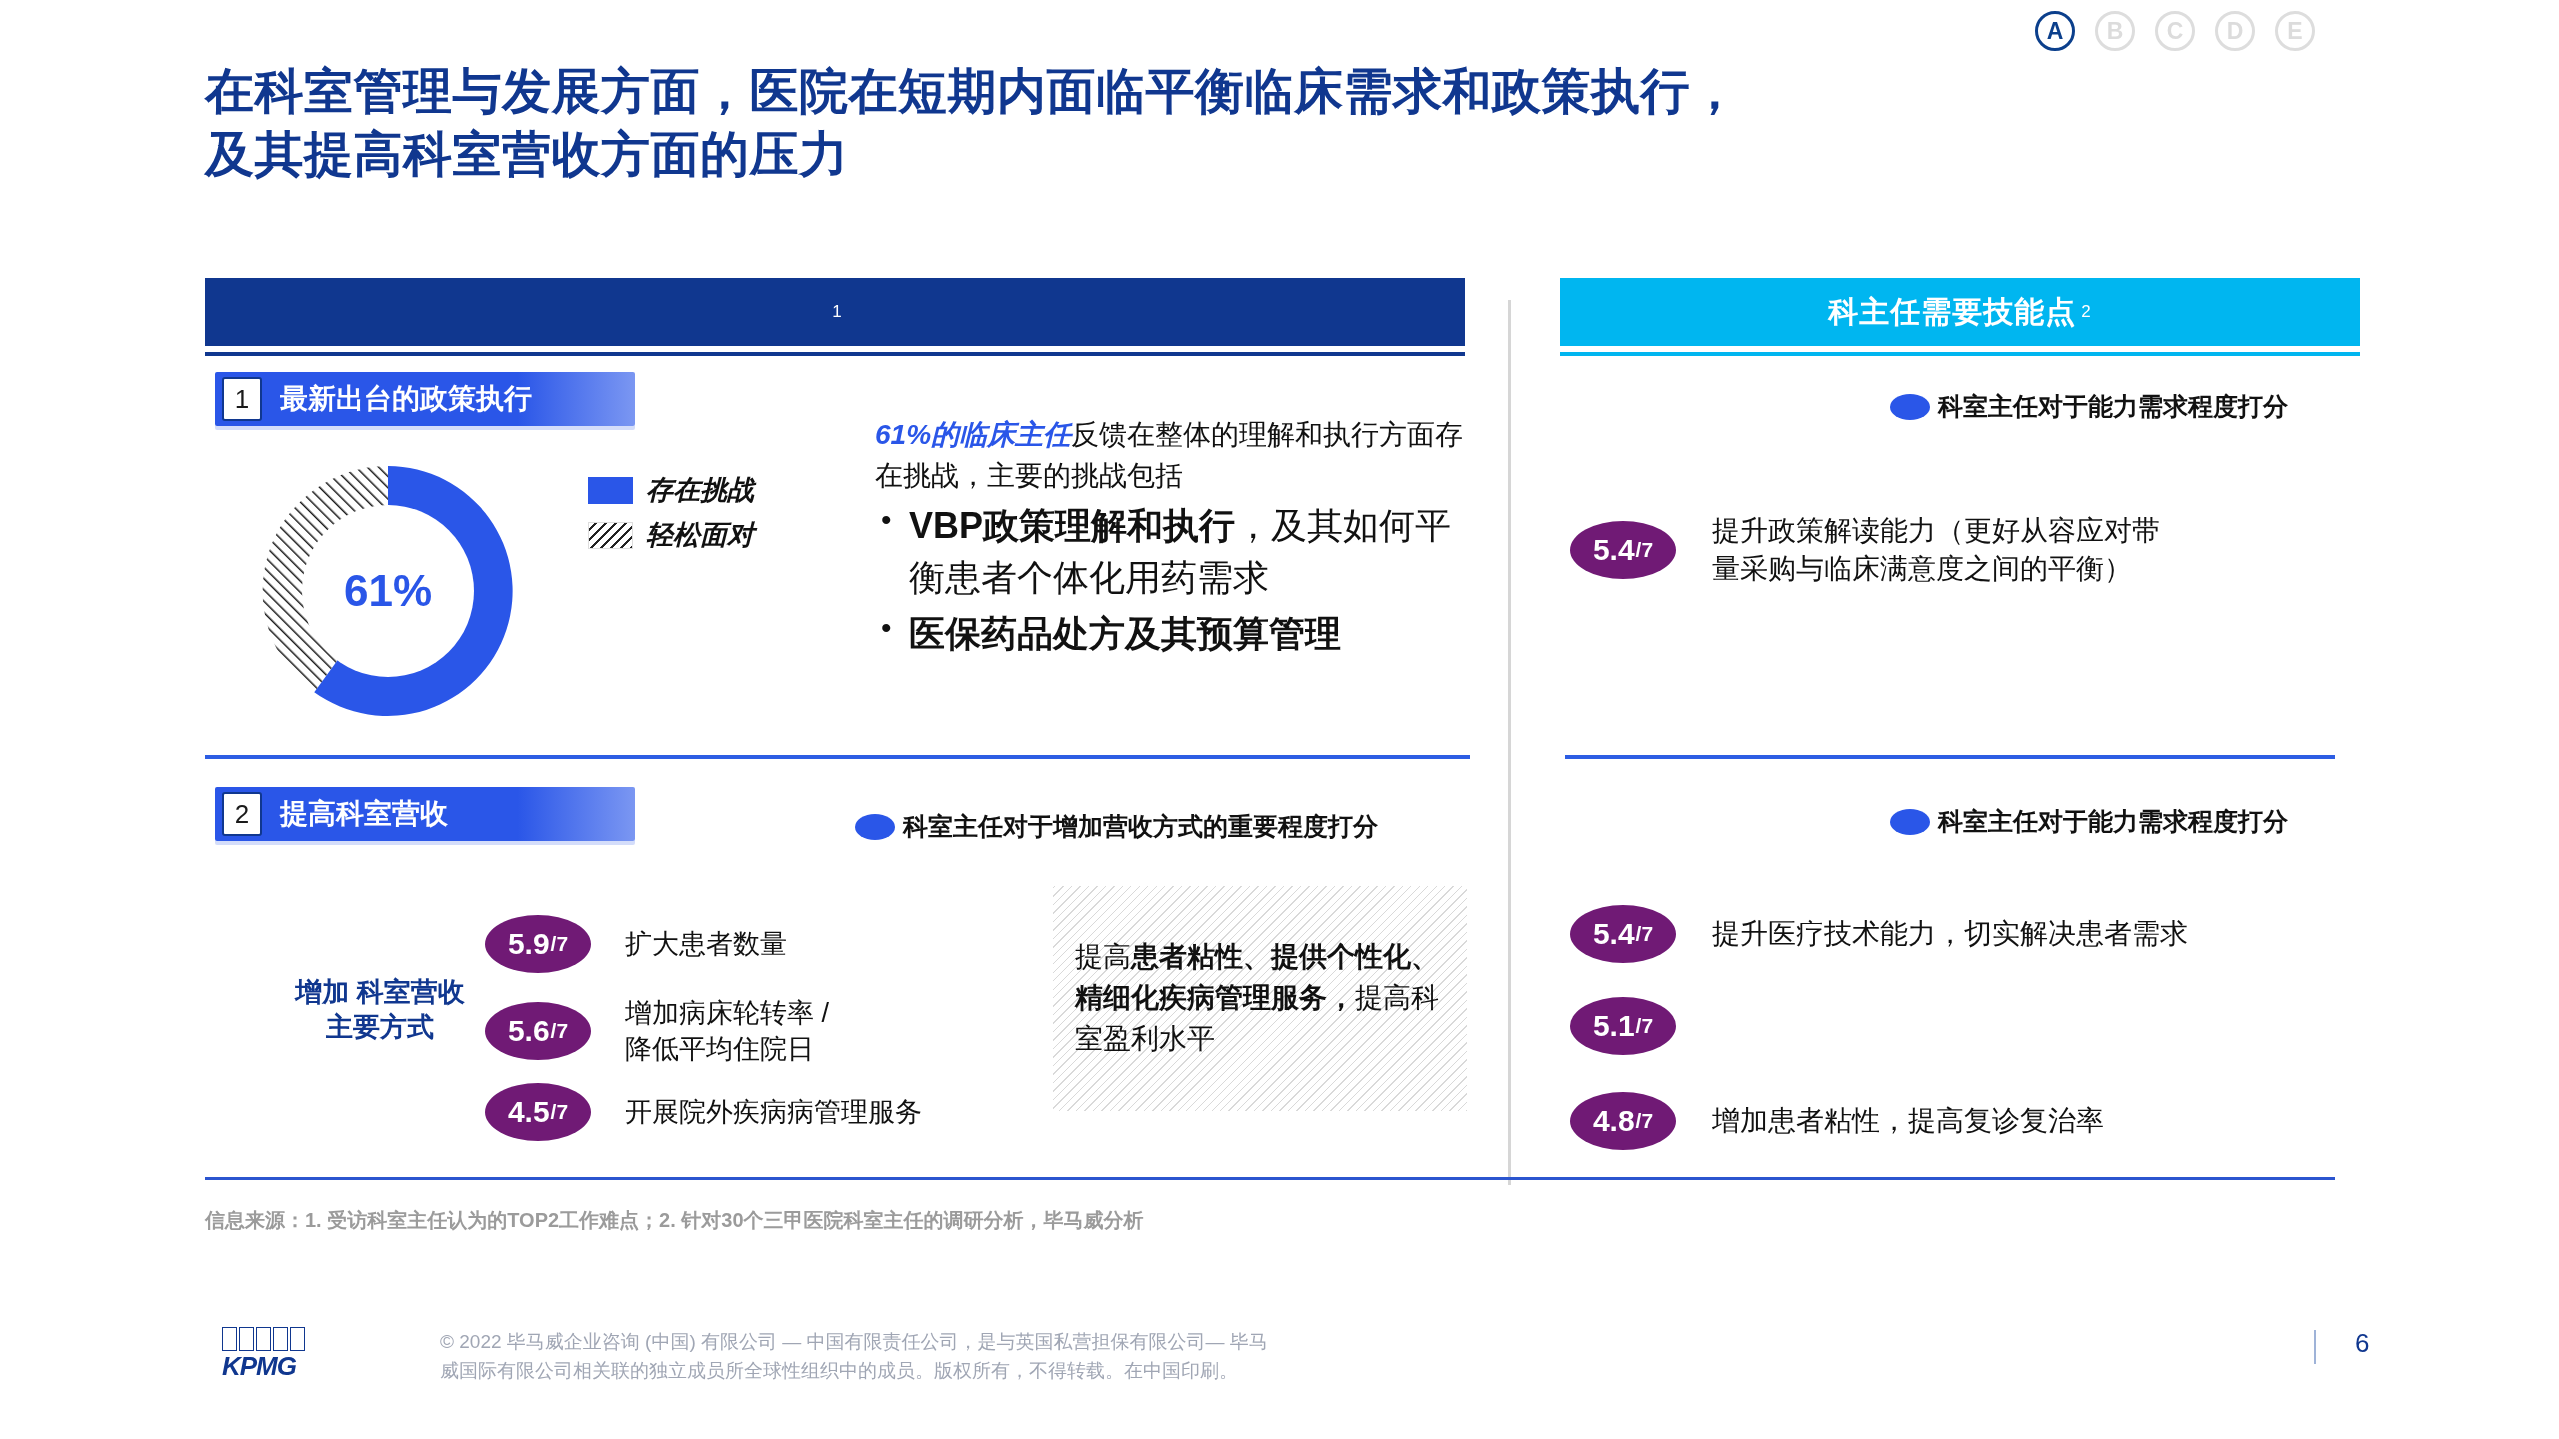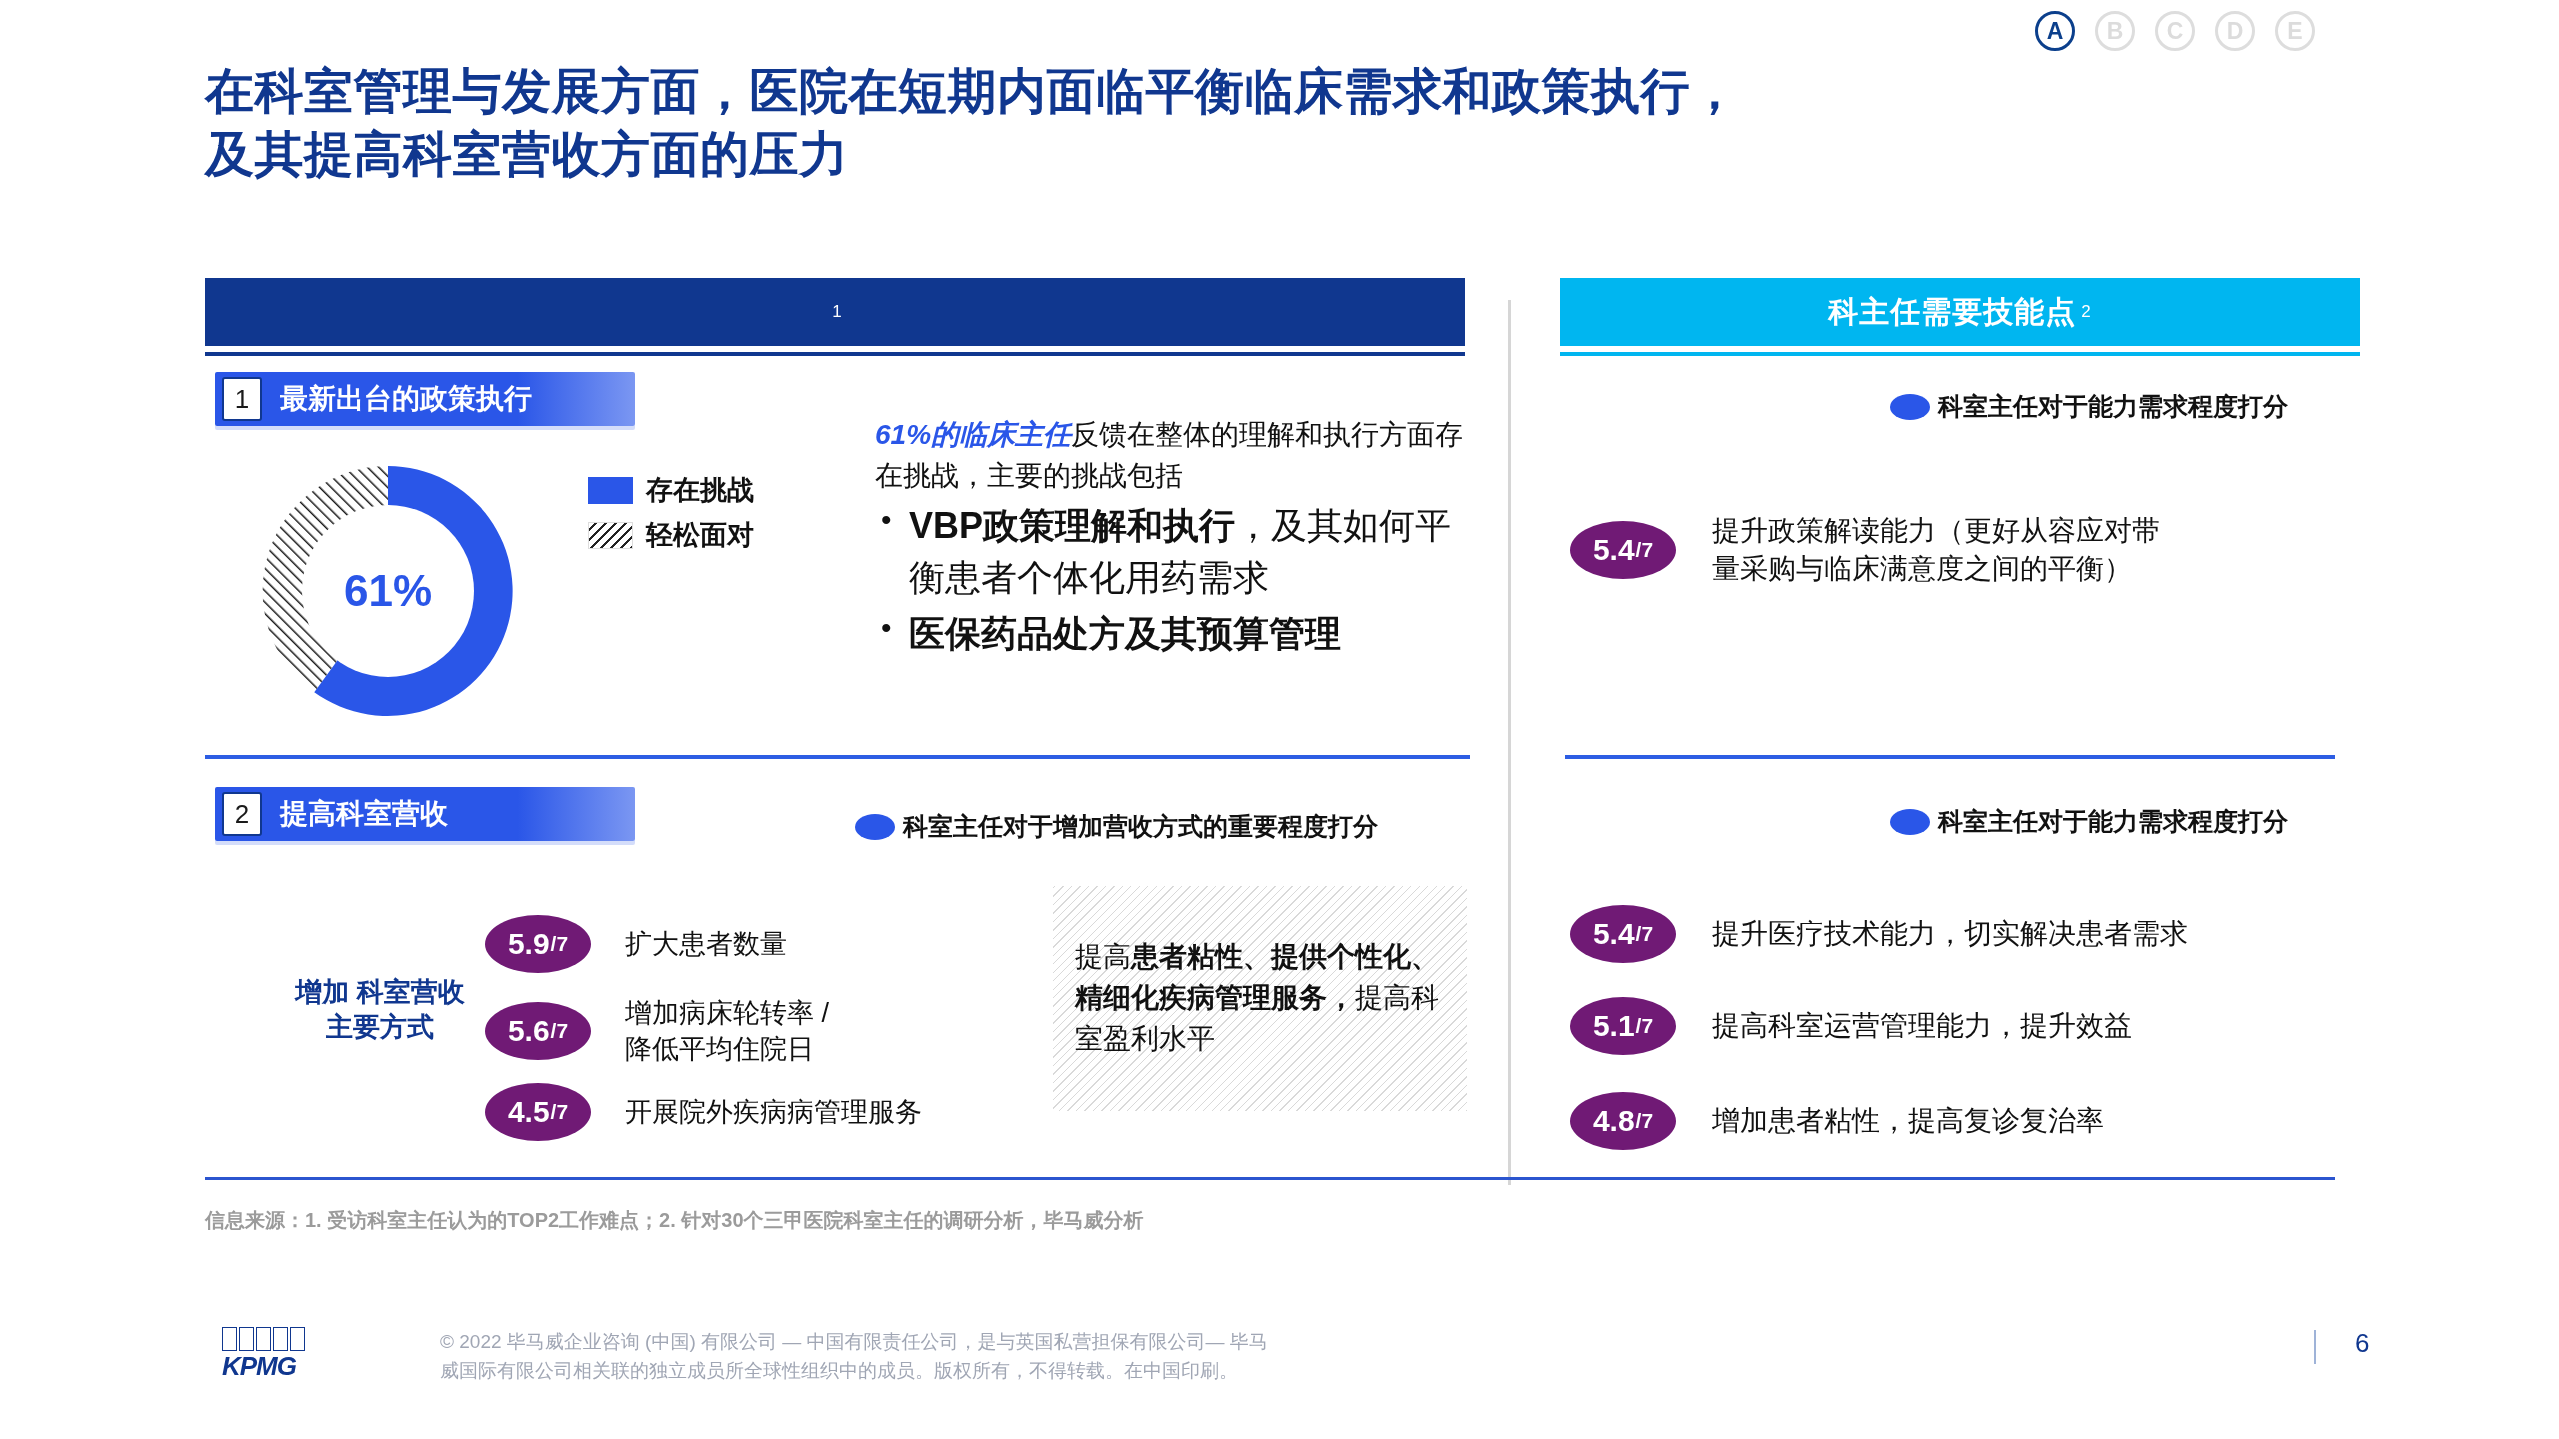--- a/index.html
+++ b/index.html
@@ -69,21 +69,21 @@
   #sec2{left:215px;top:787px;}
 
   
   .donut-wrap{position:absolute;left:238px;top:452px;width:300px;height:278px;}
   .donut-center{
     position:absolute;left:0;top:0;width:300px;height:278px;
     display:flex;align-items:center;justify-content:center;
     font-size:44px;font-weight:bold;color:#2a56e8;
   }
   .legend{position:absolute;left:588px;top:472px;}
-  .legend-row{display:flex;align-items:center;margin-bottom:9px;}
+  .legend-row{display:flex;align-items:center;margin-bottom:9px;font-style:italic;}
   .legend-sw{width:45px;height:27px;margin-right:13px;}
   .legend-sw.solid{background:#2a56e8;}
   .legend-sw.hatch{
     background:
       repeating-linear-gradient(-45deg,#222 0 2px,#fff 2px 7px);
     border:1px solid #ddd;box-sizing:border-box;
   }
   .legend-txt{font-size:27px;font-weight:bold;color:#111;}
 
   
@@ -306,21 +306,20 @@
     <span class="v">5.4</span>
       <span class="d">/7</span>
   </div>
   <div class="rlbl">提升医疗技术能力，切实解决患者需求</div>
 </div>
 <div class="score-row right-row" id="rr2">
   <div class="badge">
     <span class="v">5.1</span>
       <span class="d">/7</span>
   </div>
-  <div class="rlbl">提高科室运营管理能力，提升效益</div>
 </div>
 <div class="score-row right-row" id="rr3">
   <div class="badge">
     <span class="v">4.8</span>
       <span class="d">/7</span>
   </div>
   <div class="rlbl">增加患者粘性，提高复诊复治率</div>
 </div>
 
 <div id="bottom-rule"></div>

